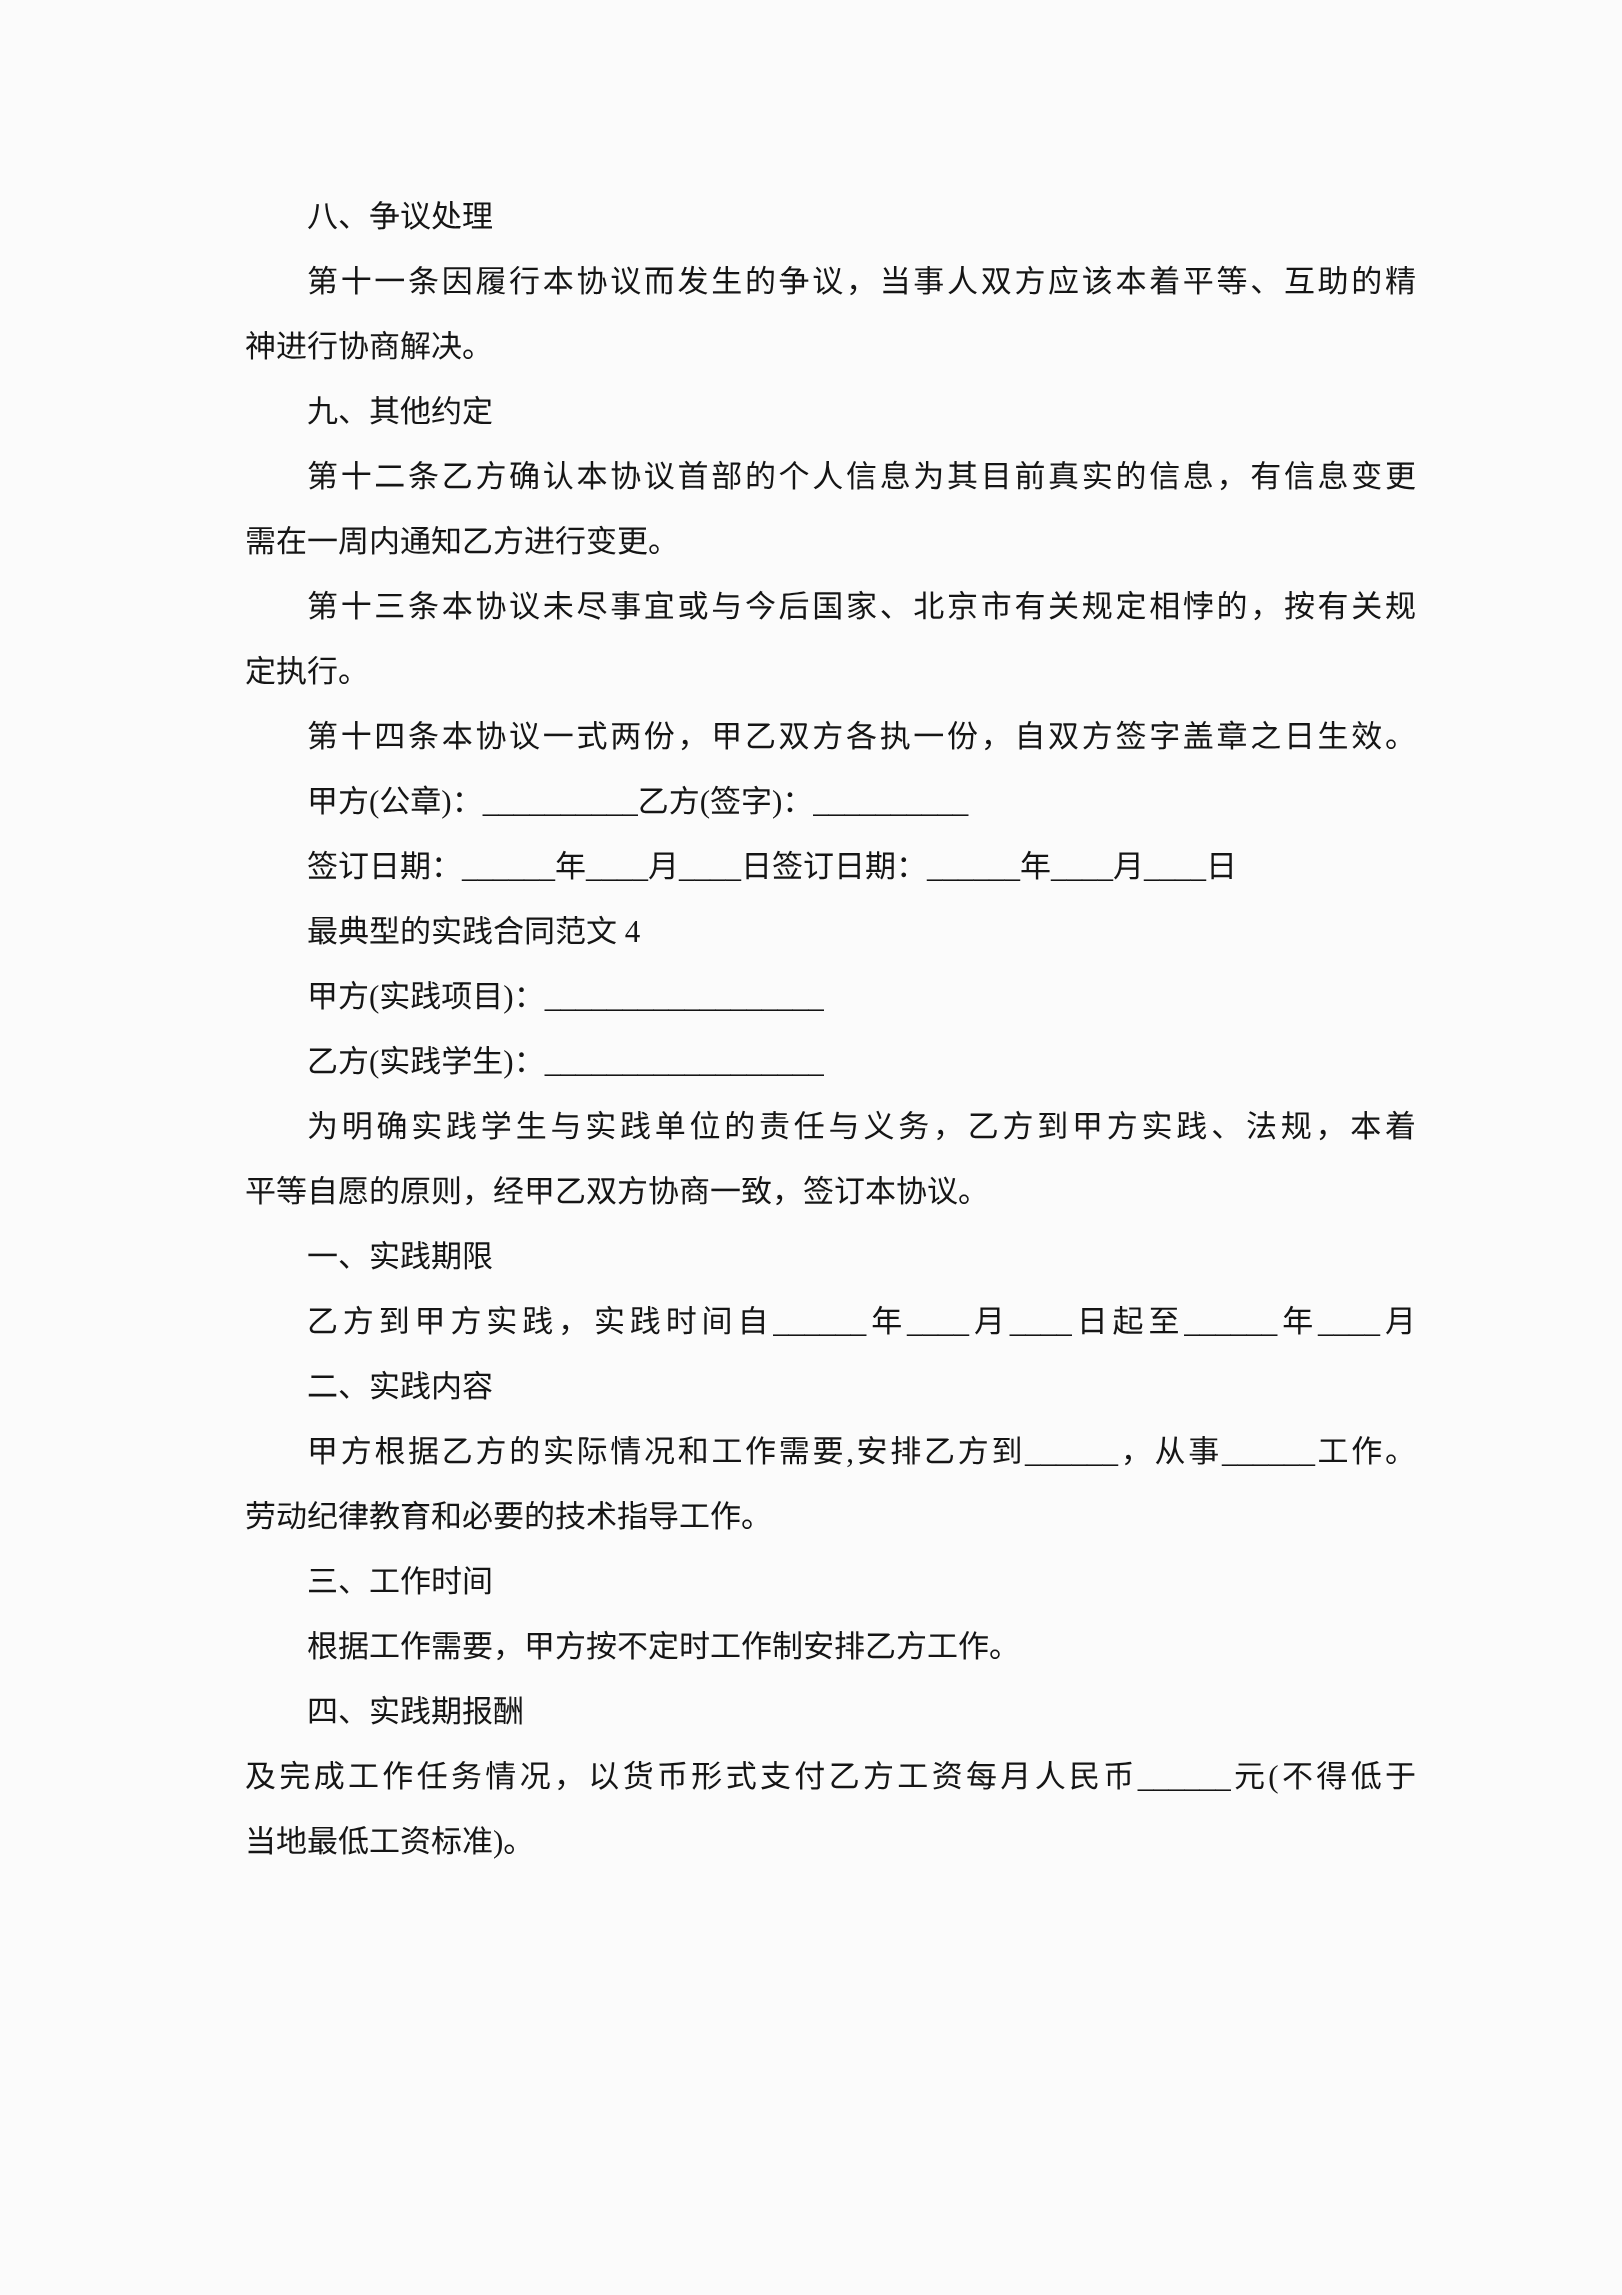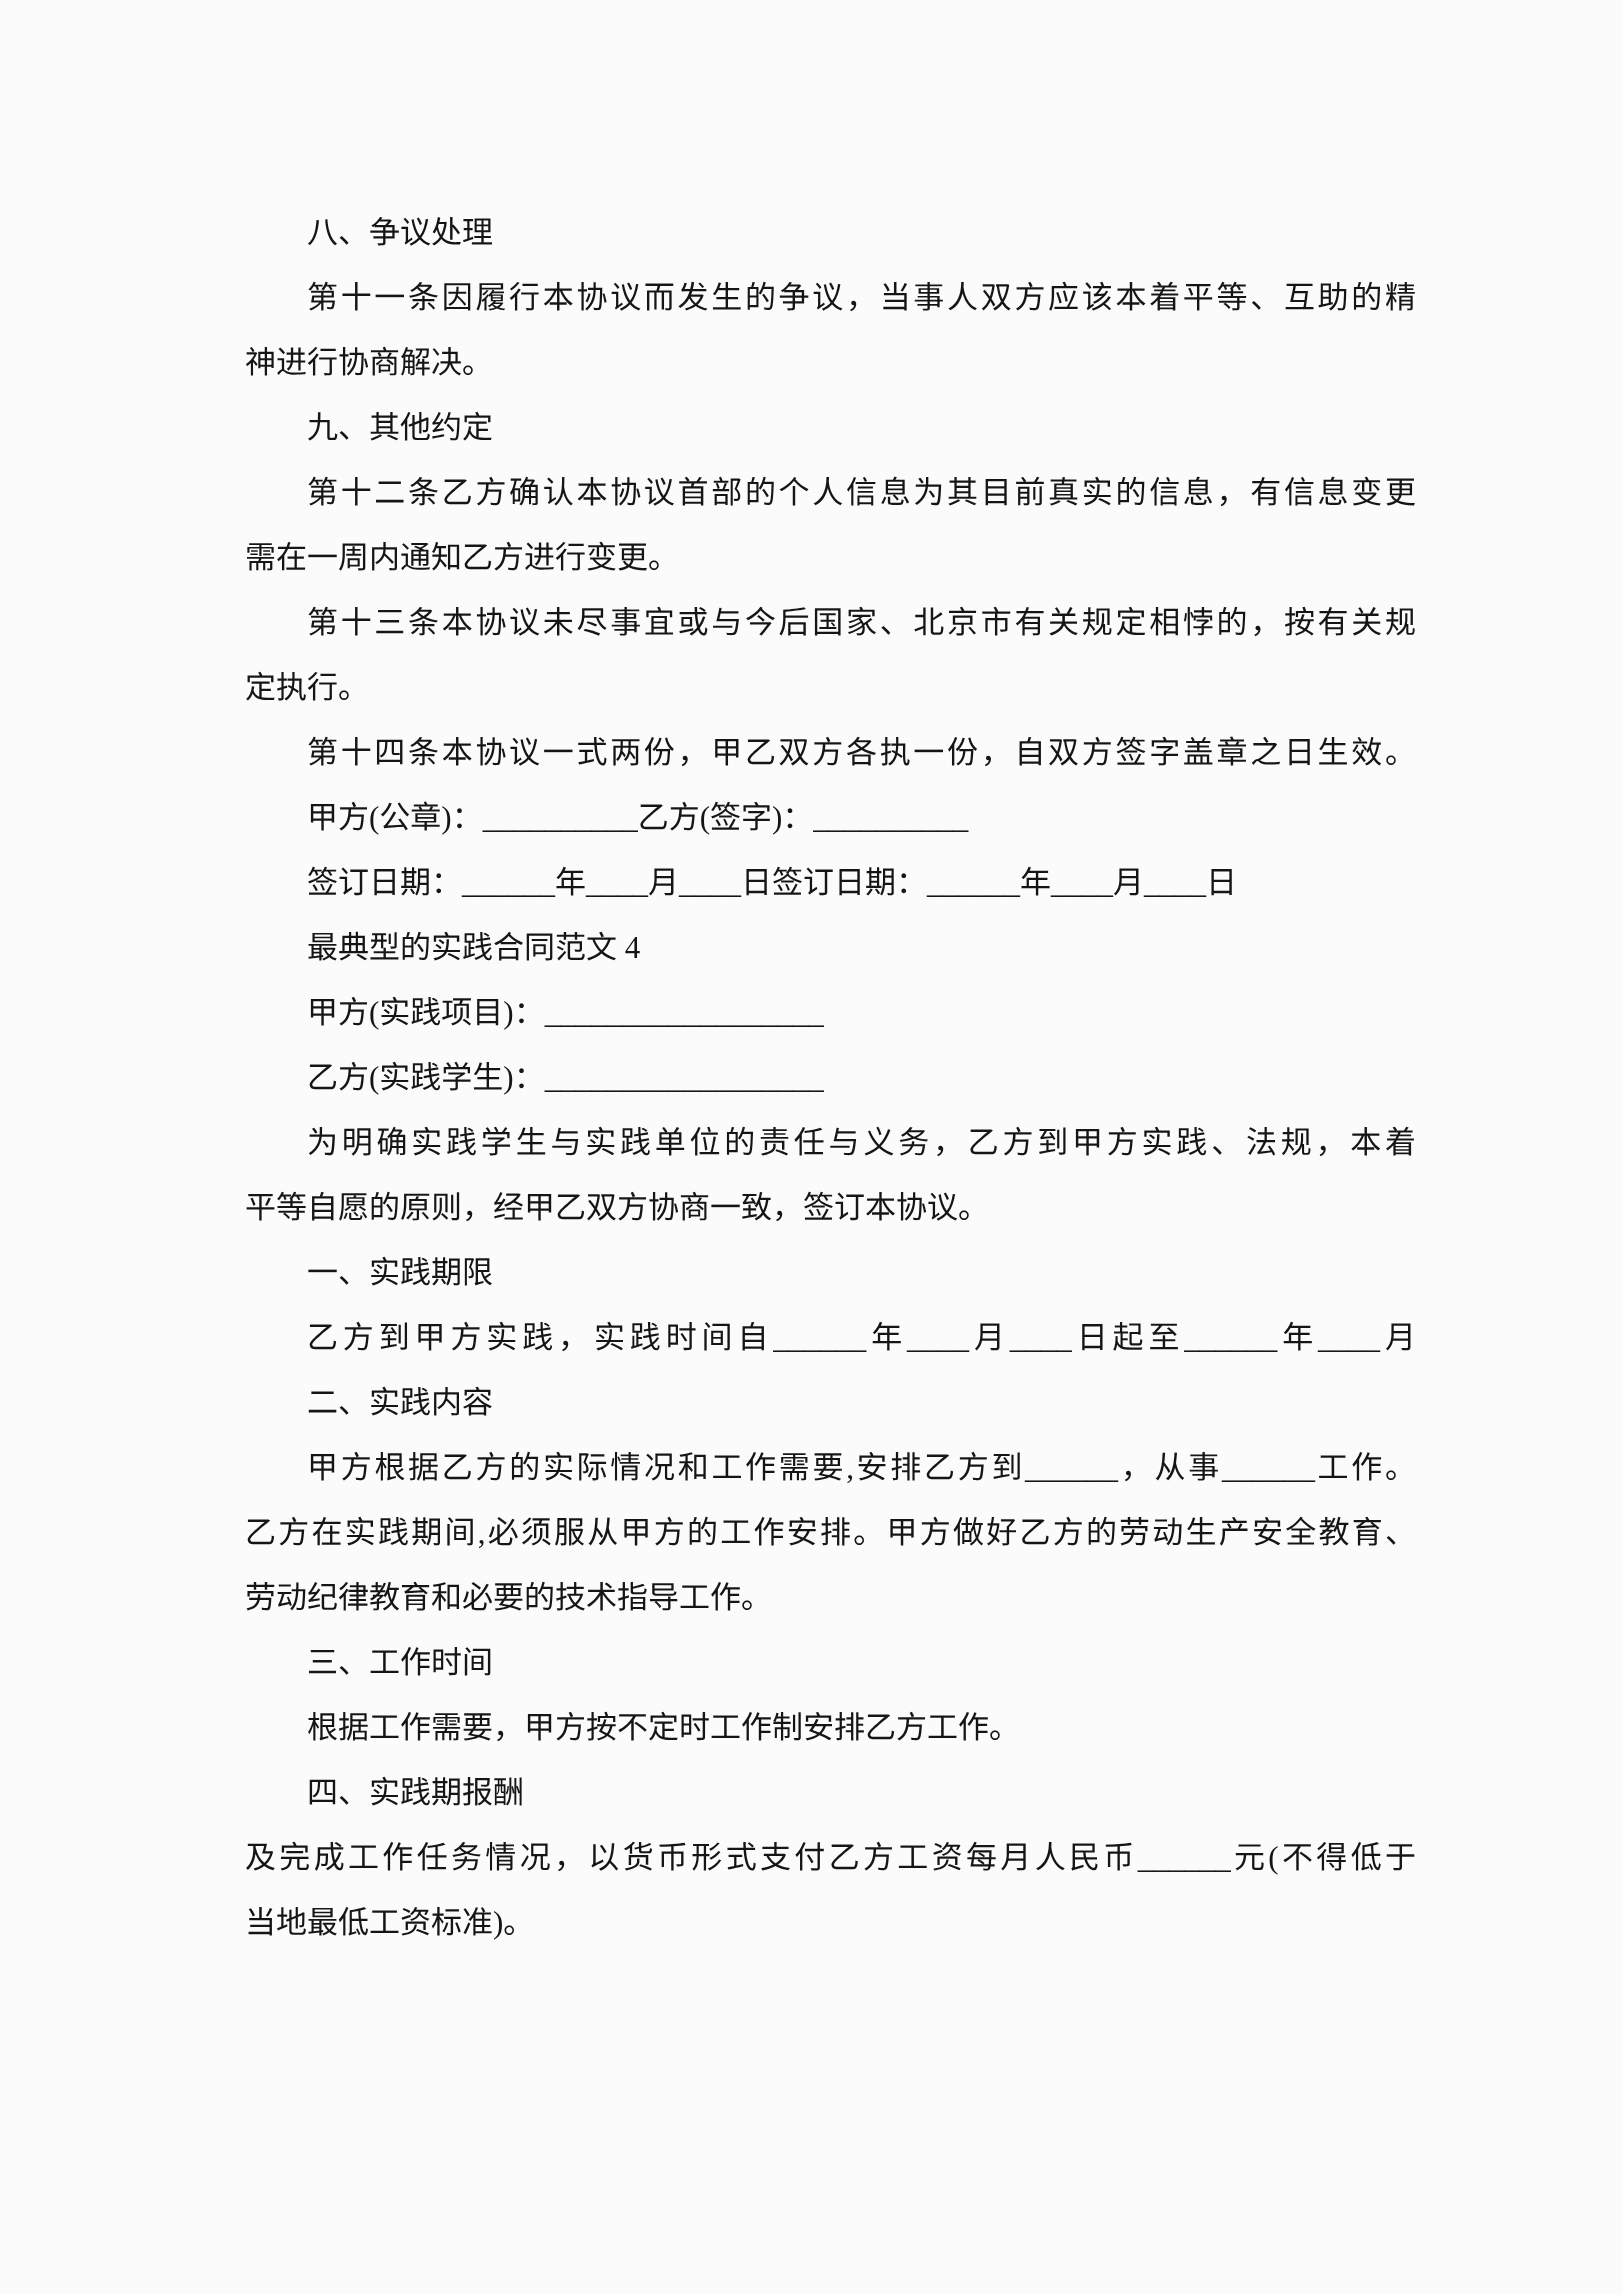--- a/index.html
+++ b/index.html
@@ -14,21 +14,21 @@
   }
   .page {
     position: relative;
     width: 1623px;
     height: 2295px;
     background: #fbfbfb;
   }
   .doc {
     position: absolute;
     left: 245px;
-    top: 200px;
+    top: 184px;
     width: 1171px;
     font-family: "Liberation Serif", "DejaVu Serif", serif;
     font-size: 31px;
     line-height: 65px;
     color: #151515;
     text-align: left;
   }
   .line {
     height: 65px;
     text-align: left;
@@ -62,21 +62,20 @@
       <div class="line ind">签订日期：______年____月____日签订日期：______年____月____日</div>
       <div class="line ind">最典型的实践合同范文 4</div>
       <div class="line ind">甲方(实践项目)：__________________</div>
       <div class="line ind">乙方(实践学生)：__________________</div>
       <div class="line ind jst">为明确实践学生与实践单位的责任与义务，乙方到甲方实践、法规，本着</div>
       <div class="line">平等自愿的原则，经甲乙双方协商一致，签订本协议。</div>
       <div class="line ind">一、实践期限</div>
       <div class="line ind jst">乙方到甲方实践，实践时间自______年____月____日起至______年____月</div>
       <div class="line ind">二、实践内容</div>
       <div class="line ind jst">甲方根据乙方的实际情况和工作需要,安排乙方到______，从事______工作。</div>
-      <div class="line jst">乙方在实践期间,必须服从甲方的工作安排。甲方做好乙方的劳动生产安全教育、</div>
       <div class="line">劳动纪律教育和必要的技术指导工作。</div>
       <div class="line ind">三、工作时间</div>
       <div class="line ind">根据工作需要，甲方按不定时工作制安排乙方工作。</div>
       <div class="line ind">四、实践期报酬</div>
       <div class="line jst">及完成工作任务情况，以货币形式支付乙方工资每月人民币______元(不得低于</div>
       <div class="line">当地最低工资标准)。</div>
     </div>
 </div>
 
 

